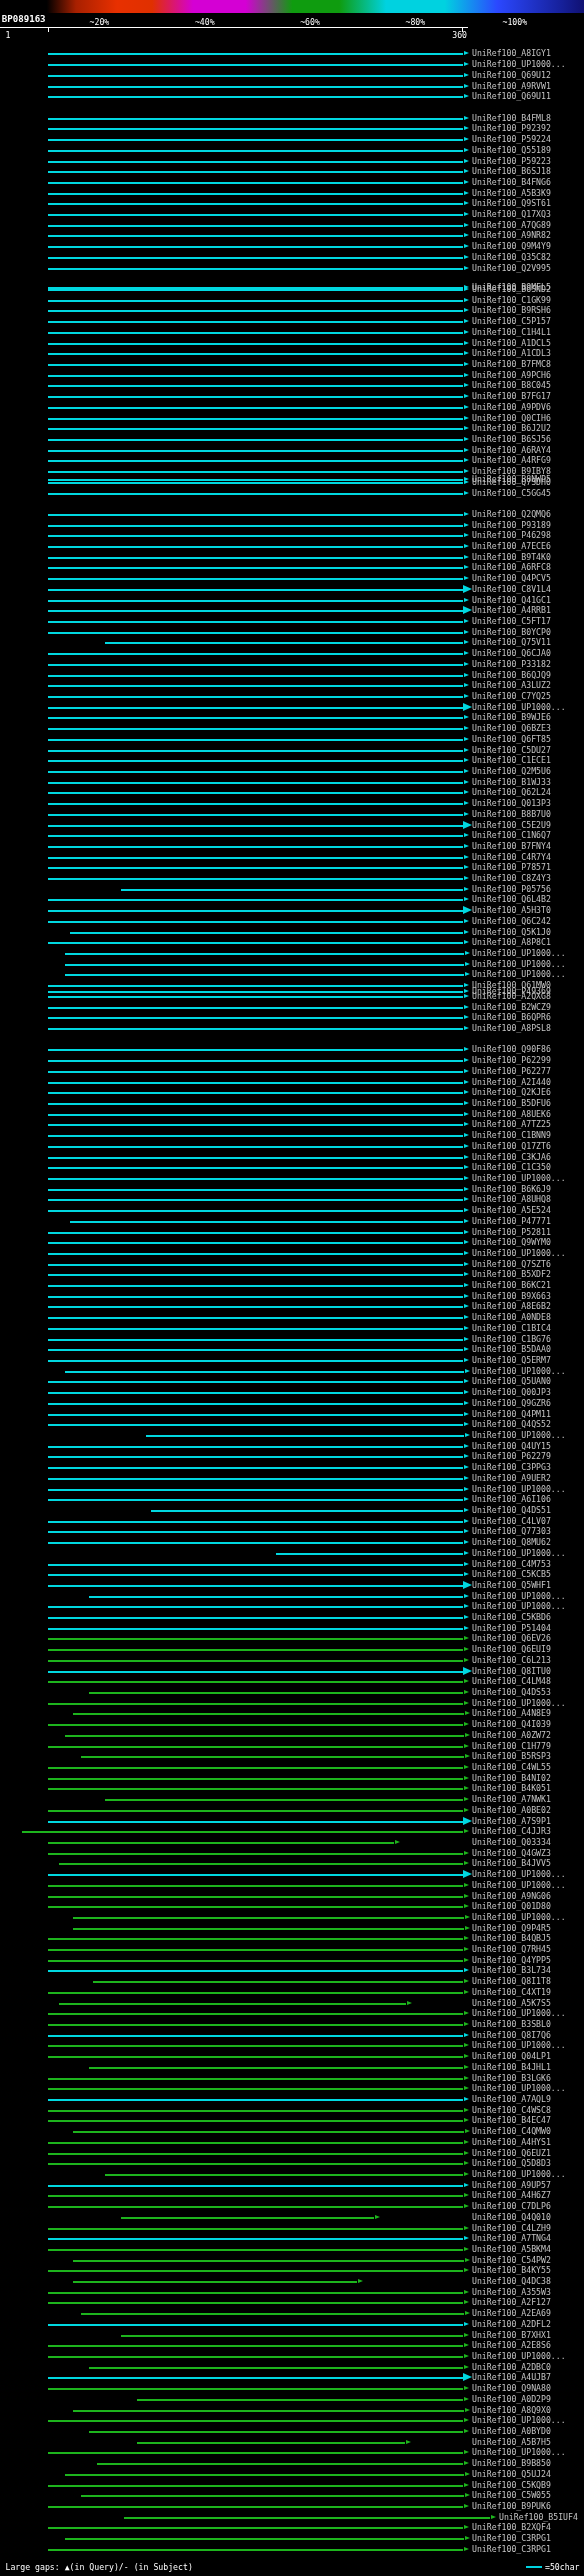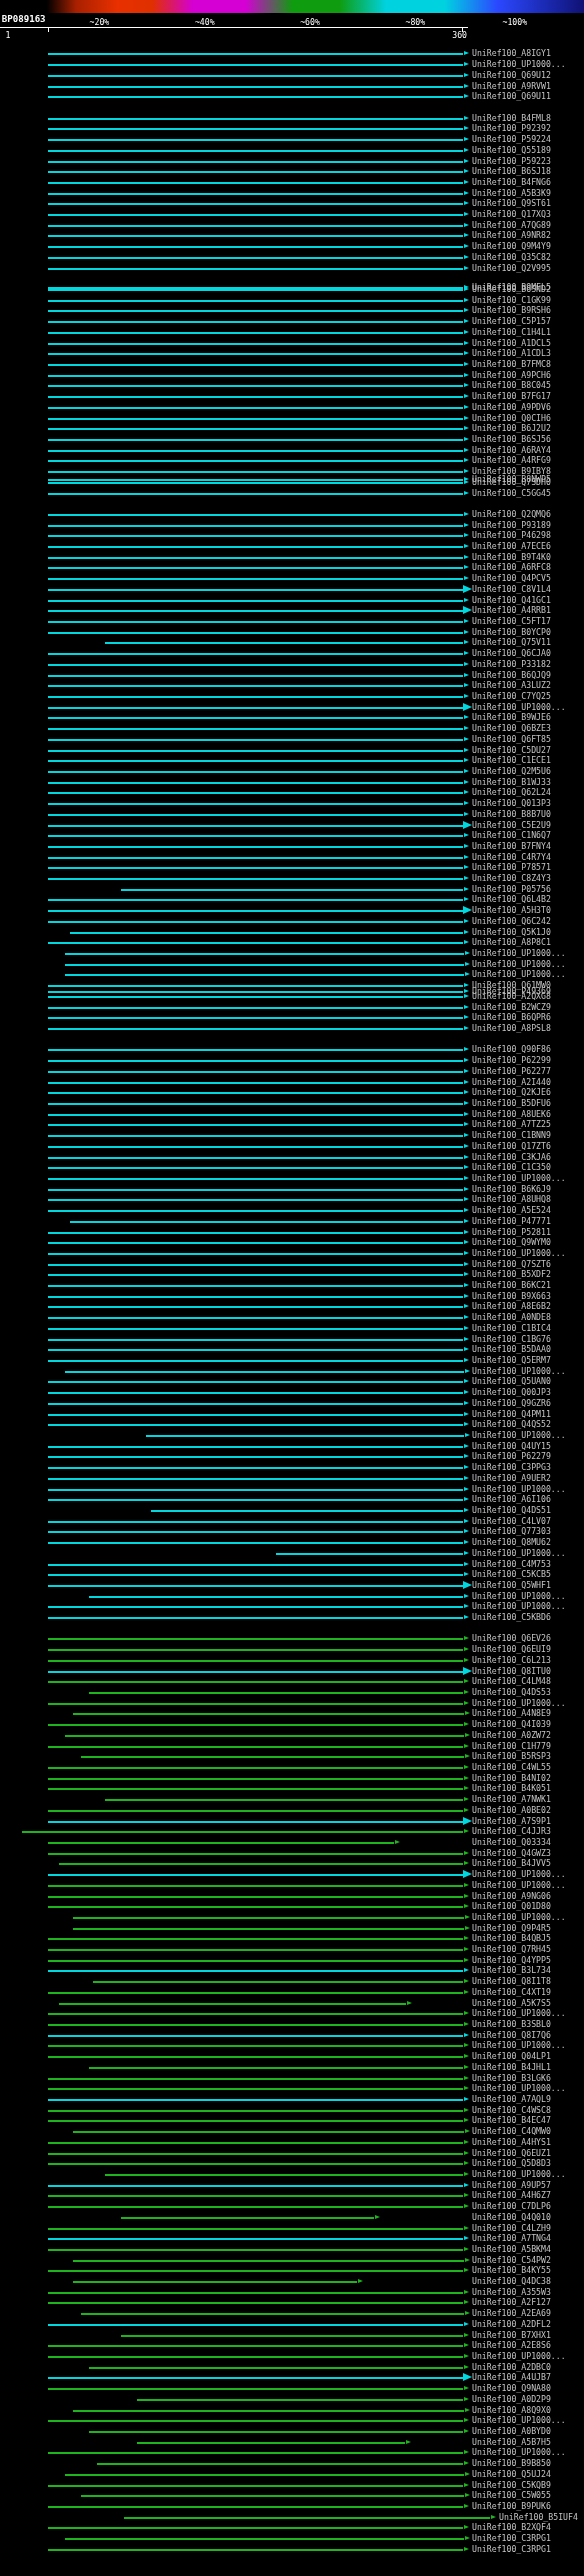--- a/index.html
+++ b/index.html
@@ -942,20 +942,26 @@
           <i class="arr"></i>
         </div>
         <span class="hit-label">UniRef100_UP1000...</span>
       </div>
       <div class="hit-row" style="top: 1612px;">
         <div class="hit-bar" style="left: 48px; width: 415px; background: rgb(0, 216, 224); color: rgb(0, 216, 224);">
           <i class="arr"></i>
         </div>
         <span class="hit-label">UniRef100_C5KBD6</span>
       </div>
+      <div class="hit-row" style="top: 1623px;">
+        <div class="hit-bar" style="left: 48px; width: 415px; background: rgb(0, 216, 224); color: rgb(0, 216, 224);">
+          <i class="arr"></i>
+        </div>
+        <span class="hit-label">UniRef100_P51404</span>
+      </div>
       <div class="hit-row" style="top: 1633px;">
         <div class="hit-bar" style="left: 48px; width: 415px; background: rgb(29, 180, 29); color: rgb(29, 180, 29);">
           <i class="arr"></i>
         </div>
         <span class="hit-label">UniRef100_Q6EV26</span>
       </div>
       <div class="hit-row" style="top: 1644px;">
         <div class="hit-bar" style="left: 48px; width: 415px; background: rgb(29, 180, 29); color: rgb(29, 180, 29);">
           <i class="arr"></i>
         </div>
@@ -1460,15 +1466,22 @@
         <span class="hit-label">UniRef100_C3RPG1</span>
       </div>
       <div class="hit-row" style="top: 2544px;">
         <div class="hit-bar" style="left: 48px; width: 415px; background: rgb(29, 180, 29); color: rgb(29, 180, 29);">
           <i class="arr"></i>
         </div>
         <span class="hit-label">UniRef100_C3RPG1</span>
       </div>
     </div>
 
+  <div class="legend">
+    <span>Large gaps: ▲(in Query)/- (in Subject)</span>
+    <span class="scl">
+      <i class="dash"></i>
+      <span>=50char</span>
+    </span>
+  </div>
 
 </div>
 
 
 </body></html>

